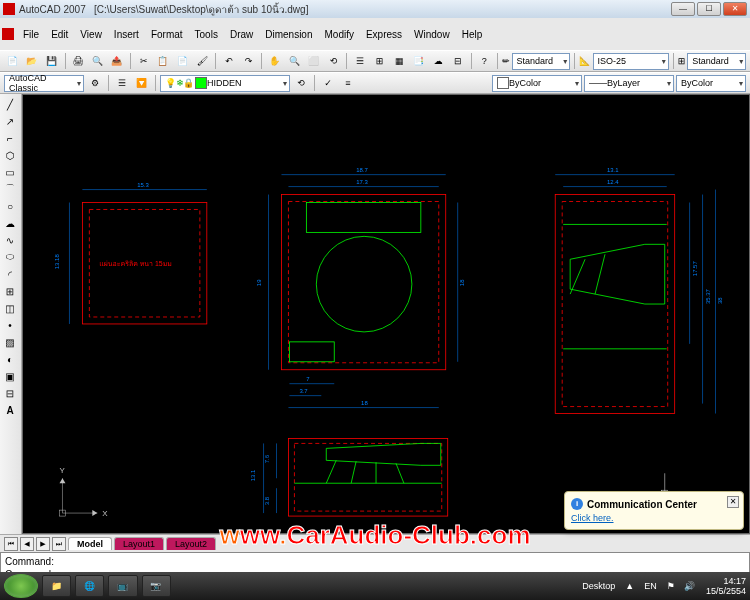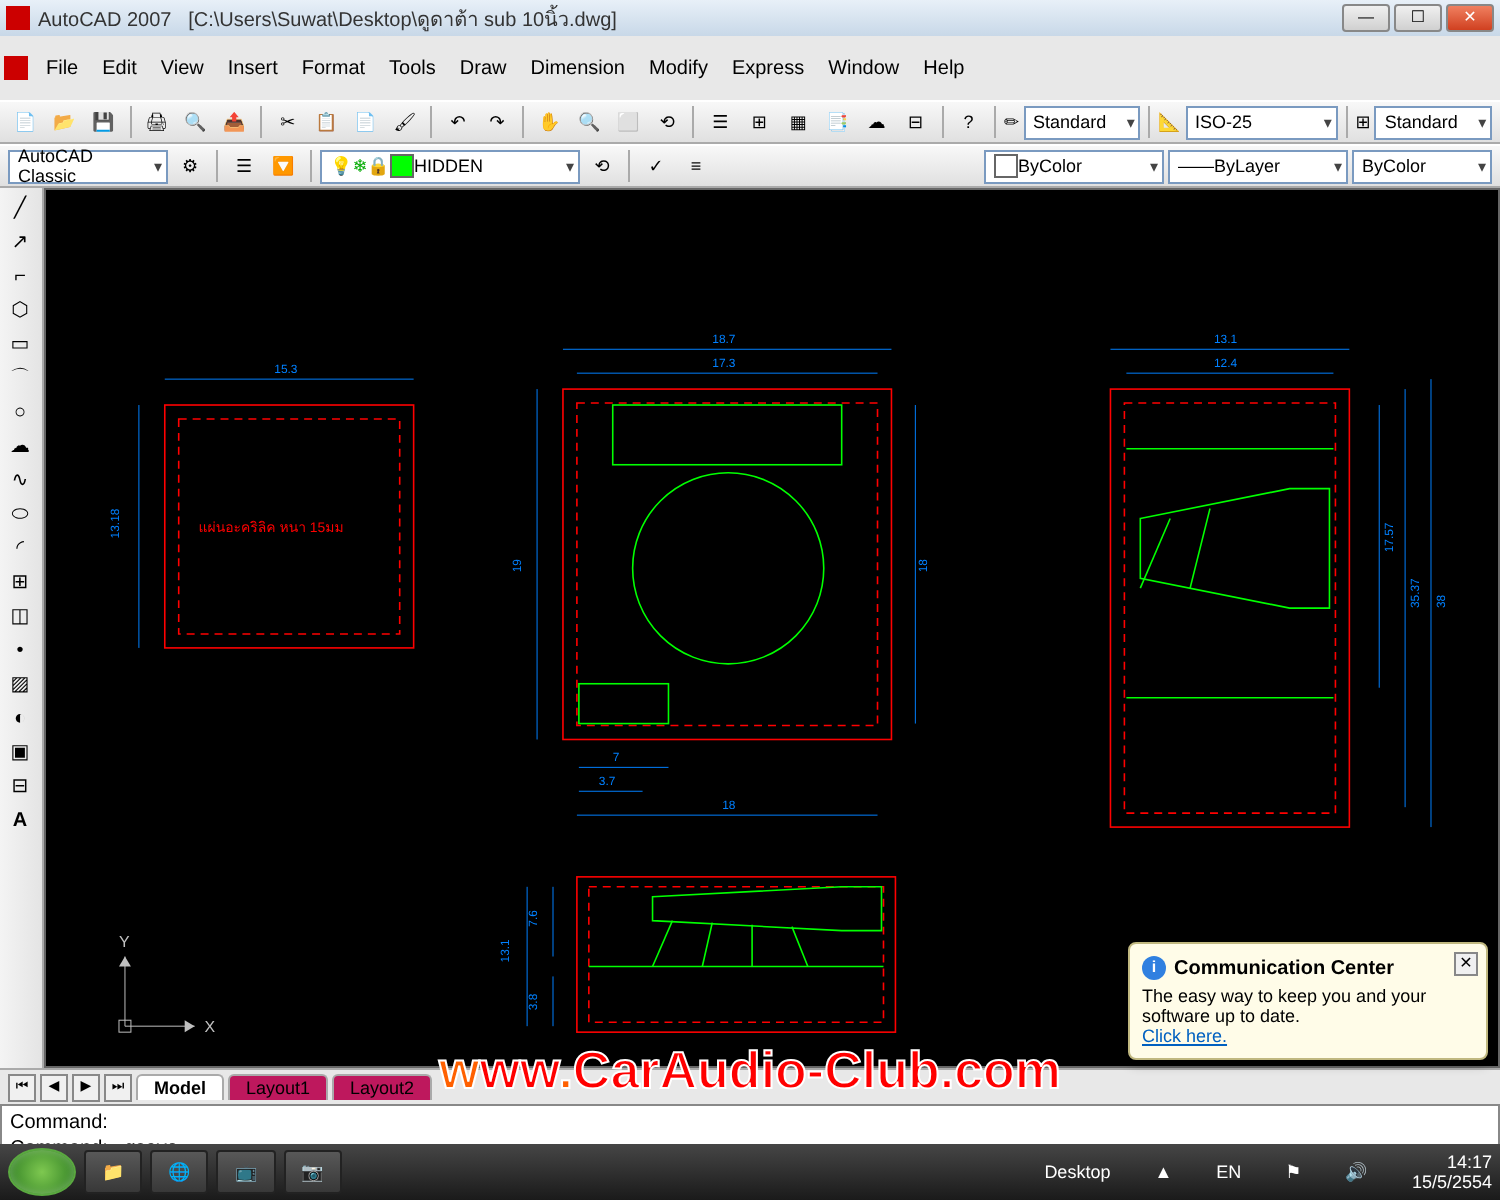--- a/index.html
+++ b/index.html
@@ -44,21 +44,21 @@
 .tab.active { background: #fff; font-weight: bold; }
 
 .cmdarea { height: 32px; background: #fff; border: 1px solid #888; font-family: 'Courier New', monospace; font-size: 10px; padding: 2px 4px; line-height: 13px; }
 .statusbar { height: 18px; background: linear-gradient(#f0f0f0,#d8d8d8); border-top: 1px solid #fff; display: flex; align-items: center; font-size: 9px; gap: 6px; padding: 0 4px; }
 .statusbar .coord { width: 150px; }
 .status-btn { padding: 0 4px; color: #666; }
 
 .taskbar { position: absolute; bottom: 0; left: 0; right: 0; height: 28px; background: linear-gradient(to bottom,#464646,#1a1a1a); display: flex; align-items: center; padding: 0 4px; gap: 4px; }
 .start-orb { width: 34px; height: 24px; background: radial-gradient(circle,#7ec850,#2a7a20); border-radius: 50%; border: 1px solid #5aa840; box-shadow: 0 0 4px rgba(255,255,255,0.3) inset; }
 .task-item { height: 22px; padding: 0 8px; background: linear-gradient(#585858,#383838); border: 1px solid #222; border-radius: 2px; color: #fff; font-size: 9px; display: flex; align-items: center; }
-.tray { margin-left: auto; display: flex; align-items: center; gap: 22px; color: #fff; font-size: 9px; }
+.tray { margin-left: auto; display: flex; align-items: center; gap: 10px; color: #fff; font-size: 9px; }
 .clock { text-align: right; line-height: 10px; }
 
 .watermark { position: absolute; left: 50%; top: 520px; transform: translateX(-50%); font-size: 26px; font-weight: bold; -webkit-text-stroke: 1px #fff; pointer-events: none; text-align: right; }
 .watermark .w1 { color: #ff6000; }
 .watermark .w2 { color: #ff0000; }
 
 .popup { position: absolute; right: 6px; bottom: 70px; width: 180px; background: #fffce8; border: 1px solid #c0b880; border-radius: 4px; padding: 6px; font-size: 9px; box-shadow: 0 2px 6px rgba(0,0,0,0.3); }
 .popup .ptitle { font-weight: bold; font-size: 10px; margin-bottom: 3px; display: flex; align-items: center; gap: 4px; }
 .popup .pclose { position: absolute; top: 4px; right: 4px; width: 12px; height: 12px; border: 1px solid #888; background: #f0f0f0; font-size: 8px; text-align: center; line-height: 10px; }
 .popup .plink { color: #0060c0; text-decoration: underline; cursor: pointer; }
@@ -314,21 +314,20 @@
   <div class="status-btn">LWT</div>
   <div class="status-btn">MODEL</div>
 </div>
 
 <div class="popup">
   <div class="pclose">✕</div>
   <div class="ptitle">
       <span class="info-icon">i</span>
       <span>Communication Center</span>
     </div>
-  <div>The easy way to keep you and your software up to date.</div>
   <div class="plink">Click here.</div>
 </div>
 
 <div class="watermark">
   <span class="w1">w</span><span class="w2">ww</span><span class="w1">.</span><span class="w2">CarAudio-Club.com</span>
 </div>
 
 <div class="taskbar">
   <div class="start-orb"></div>
   <div class="task-item">📁</div>

